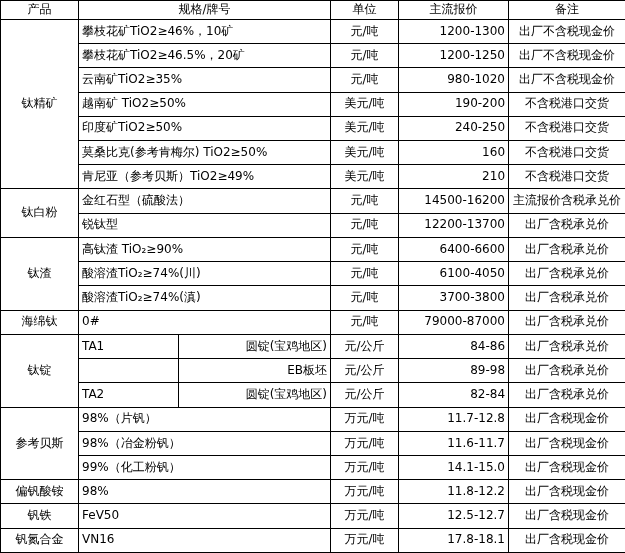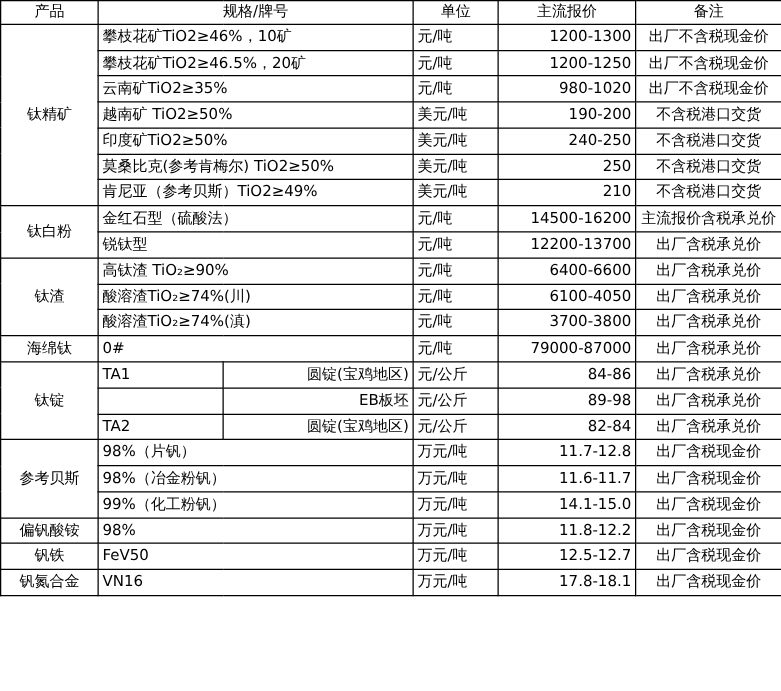--- a/index.html
+++ b/index.html
@@ -9,21 +9,21 @@
   }
   body {
     width: 625px;
     height: 553px;
     font-family: "DejaVu Sans", "Liberation Sans", sans-serif;
     color: #000000;
   }
   #price-table {
     border-collapse: collapse;
     width: 625px;
-    height: 477px;
+    height: 553px;
     table-layout: fixed;
   }
   #price-table td, #price-table th {
     border: 1px solid #000000;
     font-size: 12px;
     font-weight: normal;
     padding: 2px 3px;
     line-height: 1.15;
     vertical-align: middle;
     overflow: hidden;
@@ -40,20 +40,21 @@
   }
   .spec {
     text-align: left;
     padding-left: 5px;
   }
   .spec-sub {
     text-align: right;
     padding-left: 5px;
   }
   .unit {
+    text-align: center;
   }
   .price {
     text-align: right;
     padding-left: 5px;
   }
   .remark {
     text-align: center;
   }
   col.c-cat   { width: 78px; }
   col.c-spec  { width: 152px; }
@@ -111,21 +112,21 @@
       </tr>
       <tr>
         <td class="spec" colspan="2">印度矿TiO2≥50%</td>
         <td class="unit">美元/吨</td>
         <td class="price">240-250</td>
         <td class="remark">不含税港口交货</td>
       </tr>
       <tr>
         <td class="spec" colspan="2">莫桑比克(参考肯梅尔) TiO2≥50%</td>
         <td class="unit">美元/吨</td>
-        <td class="price">250</td>
+        <td class="price">160</td>
         <td class="remark">不含税港口交货</td>
       </tr>
       <tr>
         <td class="spec" colspan="2">肯尼亚（参考贝斯）TiO2≥49%</td>
         <td class="unit">美元/吨</td>
         <td class="price">210</td>
         <td class="remark">不含税港口交货</td>
       </tr>
       <tr>
         <td class="cat" rowspan="2">钛白粉</td>

